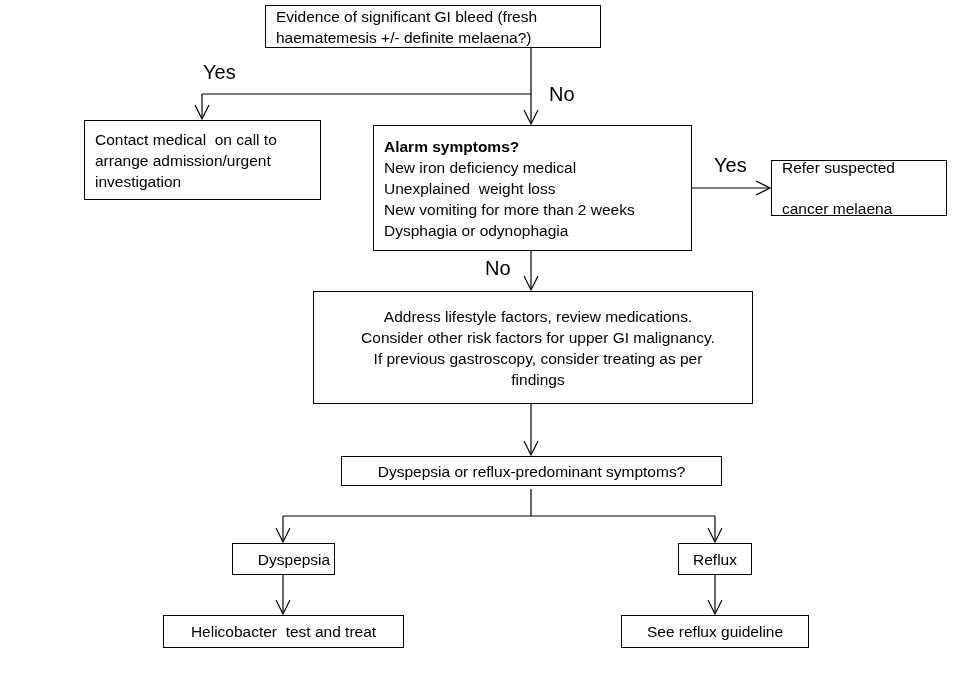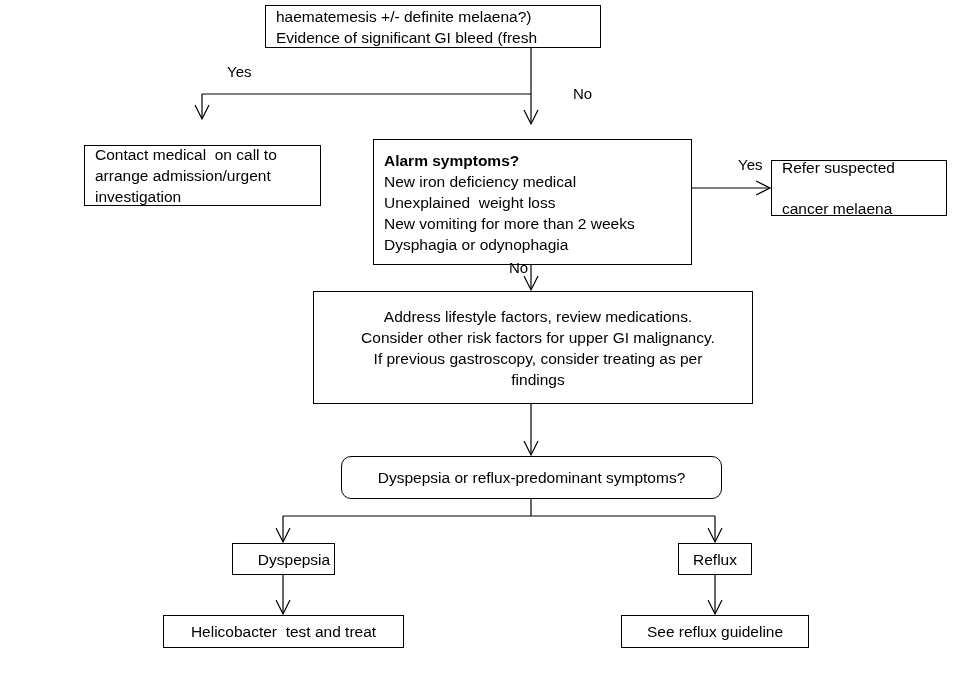--- a/index.html
+++ b/index.html
@@ -6,21 +6,21 @@
   body{width:961px;height:680px;position:relative;overflow:hidden;
        font-family:"Liberation Sans","DejaVu Sans",sans-serif;color:#000;}
   #canvas{position:absolute;left:0;top:0;width:961px;height:680px;}
   svg.lines{position:absolute;left:0;top:0;width:961px;height:680px;pointer-events:none;}
   .node{position:absolute;box-sizing:border-box;border:1px solid #000;background:#fff;
         display:flex;flex-direction:column;justify-content:center;}
   .node .ln{font-size:15.5px;line-height:21px;padding:0 0 0 10px;white-space:pre;}
   .node.center{align-items:center;}
   .node.center .ln{padding:0;}
   .node .ln.bold{font-weight:bold;}
-  .edgelabel{position:absolute;font-size:15px;line-height:18px;white-space:pre;margin-left:24px;}
+  .edgelabel{position:absolute;font-size:20px;line-height:18px;white-space:pre;}
 </style>
 </head>
 <body>
 
 <div id="canvas">
 
   <svg class="lines" viewBox="0 0 961 680" xmlns="http://www.w3.org/2000/svg">
     <g fill="none" stroke="#000000" stroke-width="1.2">
 
       <path d="M 531 47 L 531 94"></path>
@@ -54,34 +54,34 @@
       <polyline points="524,276 531,290 538,276"></polyline>
       <polyline points="524,441 531,455 538,441"></polyline>
       <polyline points="276,528 283,542 290,528"></polyline>
       <polyline points="708,528 715,542 722,528"></polyline>
       <polyline points="276,600 283,614 290,600"></polyline>
       <polyline points="708,600 715,614 722,600"></polyline>
     </g>
   </svg>
 
   <div class="node" style="left:265px;top:5px;width:336px;height:43px;">
+    <div class="ln">Evidence of significant GI bleed (fresh</div>
     <div class="ln">haematemesis +/- definite melaena?)</div>
-    <div class="ln">Evidence of significant GI bleed (fresh</div>
   </div>
 
   <div class="edgelabel" style="left:203px;top:63px;">Yes</div>
   <div class="edgelabel" style="left:549px;top:85px;">No</div>
 
-  <div class="node" style="left:84px;top:120px;width:237px;height:61px;margin-top:25px;">
+  <div class="node" style="left:84px;top:120px;width:237px;height:80px;">
     <div class="ln">Contact medical  on call to</div>
     <div class="ln">arrange admission/urgent</div>
     <div class="ln">investigation</div>
   </div>
 
-  <div class="node" style="left:373px;top:139px;width:319px;height:126px;">
+  <div class="node" style="left:373px;top:125px;width:319px;height:126px;">
     <div class="ln bold">Alarm symptoms?</div>
     <div class="ln">New iron deficiency medical</div>
     <div class="ln">Unexplained  weight loss</div>
     <div class="ln">New vomiting for more than 2 weeks</div>
     <div class="ln">Dysphagia or odynophagia</div>
   </div>
 
   <div class="edgelabel" style="left:714px;top:156px;">Yes</div>
   <div class="edgelabel" style="left:485px;top:259px;">No</div>
 
@@ -90,21 +90,21 @@
     <div class="ln">cancer melaena</div>
   </div>
 
   <div class="node" style="left:313px;top:291px;width:440px;height:113px;text-align:center;">
     <div class="ln">Address lifestyle factors, review medications.</div>
     <div class="ln">Consider other risk factors for upper GI malignancy.</div>
     <div class="ln">If previous gastroscopy, consider treating as per</div>
     <div class="ln">findings</div>
   </div>
 
-  <div class="node center" style="left:341px;top:456px;width:381px;height:43px;border-radius:10px;">
+  <div class="node center" style="left:341px;top:456px;width:381px;height:30px;">
     <div class="ln">Dyspepsia or reflux-predominant symptoms?</div>
   </div>
 
   <div class="node center" style="left:232px;top:543px;width:103px;height:32px;padding-left:21px;">
     <div class="ln">Dyspepsia</div>
   </div>
 
   <div class="node center" style="left:678px;top:543px;width:74px;height:32px;">
     <div class="ln">Reflux</div>
   </div>

